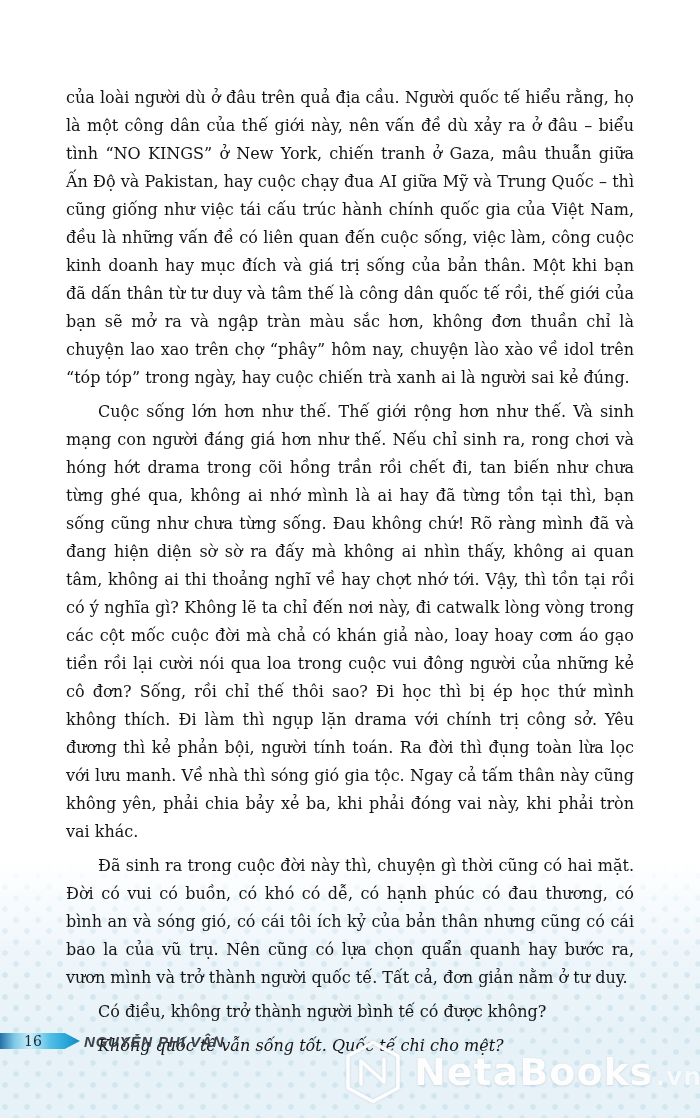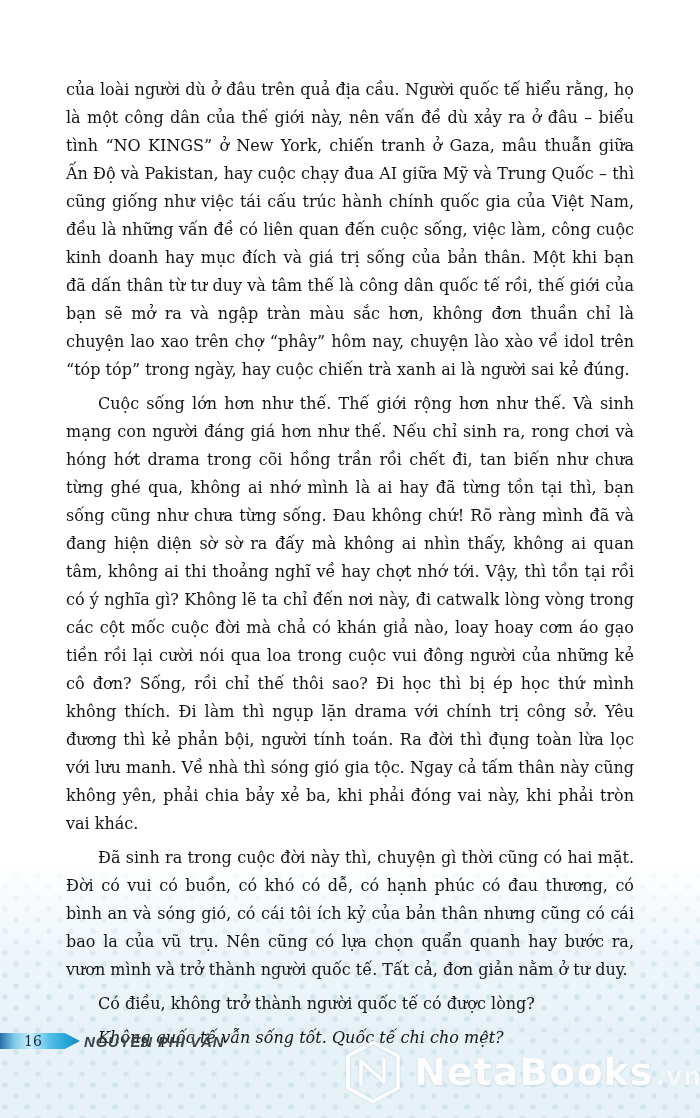--- a/index.html
+++ b/index.html
@@ -26,21 +26,21 @@
       radial-gradient(circle at 5px 5px,  #d2e6f0 2.4px, rgba(210,230,240,0) 3.2px),
       radial-gradient(circle at 16px 16px, #d2e6f0 2.4px, rgba(210,230,240,0) 3.2px);
     background-size: 22px 22px;
     -webkit-mask-image: linear-gradient(to bottom, transparent 0%, #000 50%);
     mask-image: linear-gradient(to bottom, transparent 0%, #000 50%);
     pointer-events: none;
   }
 
   
   .page-text {
-    position: absolute; left: 66px; top: 76px; width: 568px;
+    position: absolute; left: 66px; top: 84px; width: 568px;
     color: #141414;
     font-size: 16px; line-height: 28px;
     text-align: justify;
   }
   .page-text p { margin: 0 0 6px 0; }
   .page-text p.indent { text-indent: 32px; }
   .page-text p.italic { font-style: italic; }
 
   
   .ribbon {
@@ -89,21 +89,21 @@
 </head>
 <body>
 
 <div class="bg-bottom"></div>
 <div class="bg-dots"></div>
 
 <div class="page-text">
   <p>của loài người dù ở đâu trên quả địa cầu. Người quốc tế hiểu rằng, họ là một công dân của thế giới này, nên vấn đề dù xảy ra ở đâu – biểu tình “NO KINGS” ở New York, chiến tranh ở Gaza, mâu thuẫn giữa Ấn Độ và Pakistan, hay cuộc chạy đua AI giữa Mỹ và Trung Quốc – thì cũng giống như việc tái cấu trúc hành chính quốc gia của Việt Nam, đều là những vấn đề có liên quan đến cuộc sống, việc làm, công cuộc kinh doanh hay mục đích và giá trị sống của bản thân. Một khi bạn đã dấn thân từ tư duy và tâm thế là công dân quốc tế rồi, thế giới của bạn sẽ mở ra và ngập tràn màu sắc hơn, không đơn thuần chỉ là chuyện lao xao trên chợ “phây” hôm nay, chuyện lào xào về idol trên “tóp tóp” trong ngày, hay cuộc chiến trà xanh ai là người sai kẻ đúng.</p>
   <p class="indent">Cuộc sống lớn hơn như thế. Thế giới rộng hơn như thế. Và sinh mạng con người đáng giá hơn như thế. Nếu chỉ sinh ra, rong chơi và hóng hớt drama trong cõi hồng trần rồi chết đi, tan biến như chưa từng ghé qua, không ai nhớ mình là ai hay đã từng tồn tại thì, bạn sống cũng như chưa từng sống. Đau không chứ! Rõ ràng mình đã và đang hiện diện sờ sờ ra đấy mà không ai nhìn thấy, không ai quan tâm, không ai thi thoảng nghĩ về hay chợt nhớ tới. Vậy, thì tồn tại rồi có ý nghĩa gì? Không lẽ ta chỉ đến nơi này, đi catwalk lòng vòng trong các cột mốc cuộc đời mà chả có khán giả nào, loay hoay cơm áo gạo tiền rồi lại cười nói qua loa trong cuộc vui đông người của những kẻ cô đơn? Sống, rồi chỉ thế thôi sao? Đi học thì bị ép học thứ mình không thích. Đi làm thì ngụp lặn drama với chính trị công sở. Yêu đương thì kẻ phản bội, người tính toán. Ra đời thì đụng toàn lừa lọc với lưu manh. Về nhà thì sóng gió gia tộc. Ngay cả tấm thân này cũng không yên, phải chia bảy xẻ ba, khi phải đóng vai này, khi phải tròn vai khác.</p>
   <p class="indent">Đã sinh ra trong cuộc đời này thì, chuyện gì thời cũng có hai mặt. Đời có vui có buồn, có khó có dễ, có hạnh phúc có đau thương, có bình an và sóng gió, có cái tôi ích kỷ của bản thân nhưng cũng có cái bao la của vũ trụ. Nên cũng có lựa chọn quẩn quanh hay bước ra, vươn mình và trở thành người quốc tế. Tất cả, đơn giản nằm ở tư duy.</p>
-  <p class="indent">Có điều, không trở thành người quốc tế có được lòng?</p>
+  <p class="indent">Có điều, không trở thành người bình tế có được không?</p>
   <p class="indent italic">Không quốc tế vẫn sống tốt. Quốc tế chi cho mệt?</p>
 </div>
 
 <div class="ribbon">
   <span class="num">16</span>
 </div>
 <div class="author">NGUYỄN PHI VÂN</div>
 
 <div class="watermark">
   <svg class="wm-logo" viewBox="0 0 58 64" fill="none" stroke="#fdfdfe" stroke-width="3.6" stroke-linejoin="round" stroke-linecap="round" style="filter: drop-shadow(0 0 1px rgba(170,185,195,0.55));">

